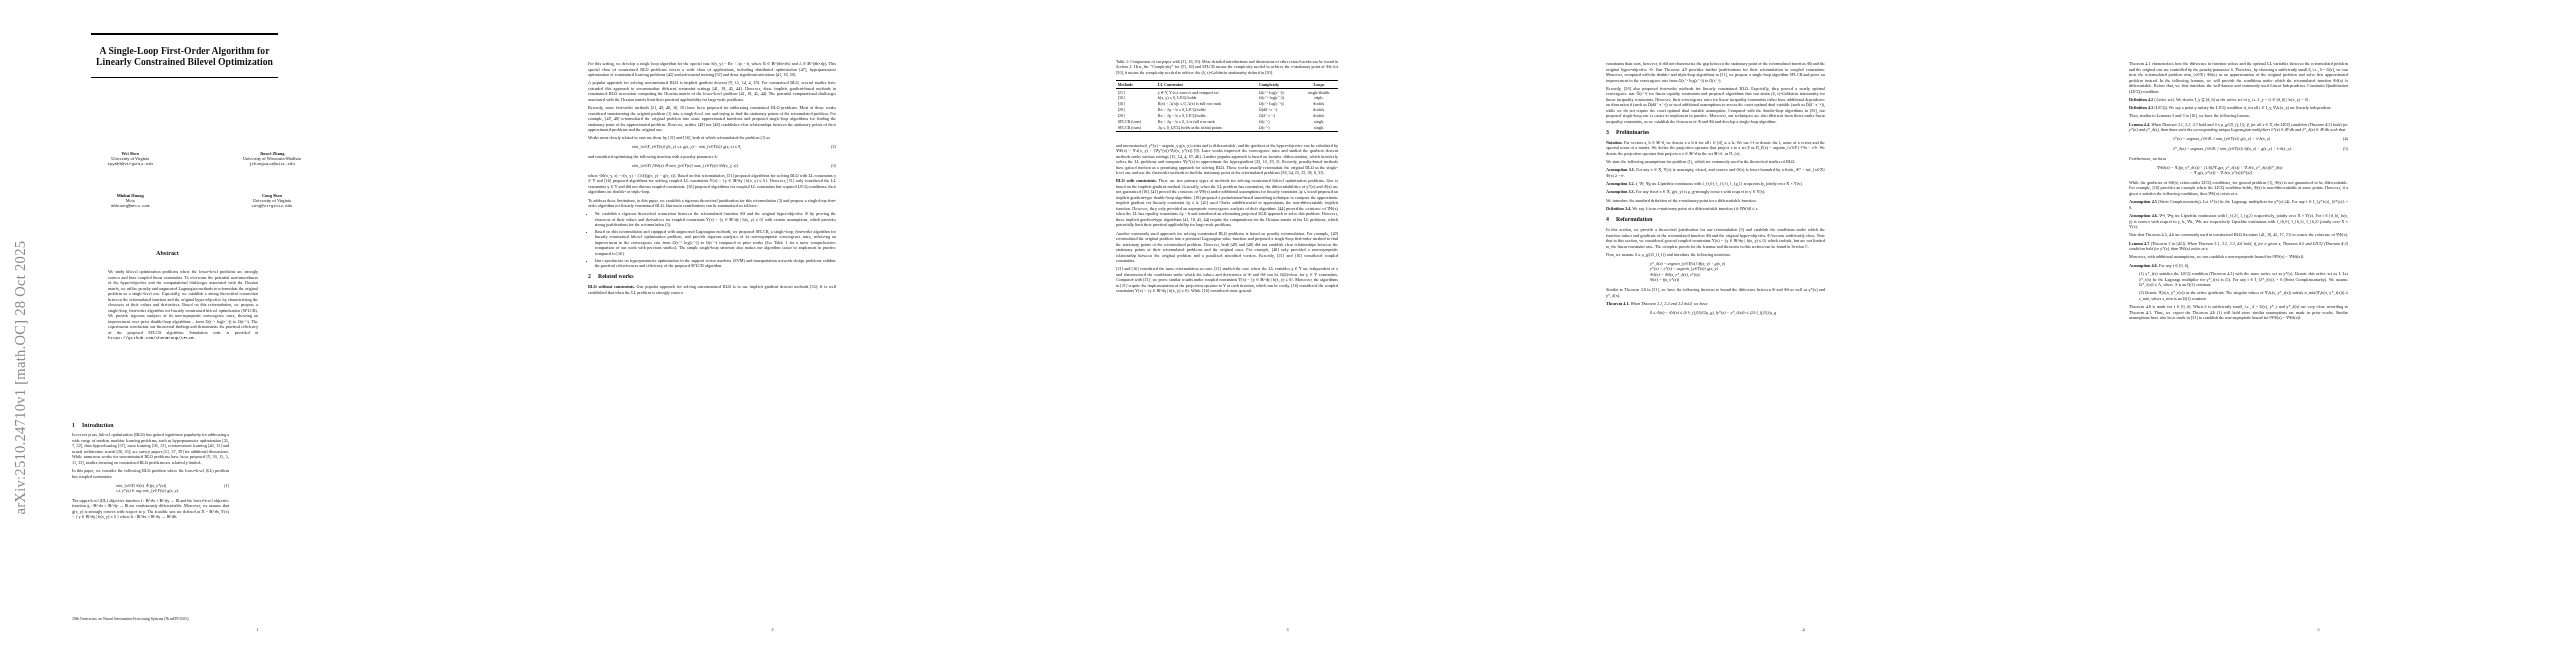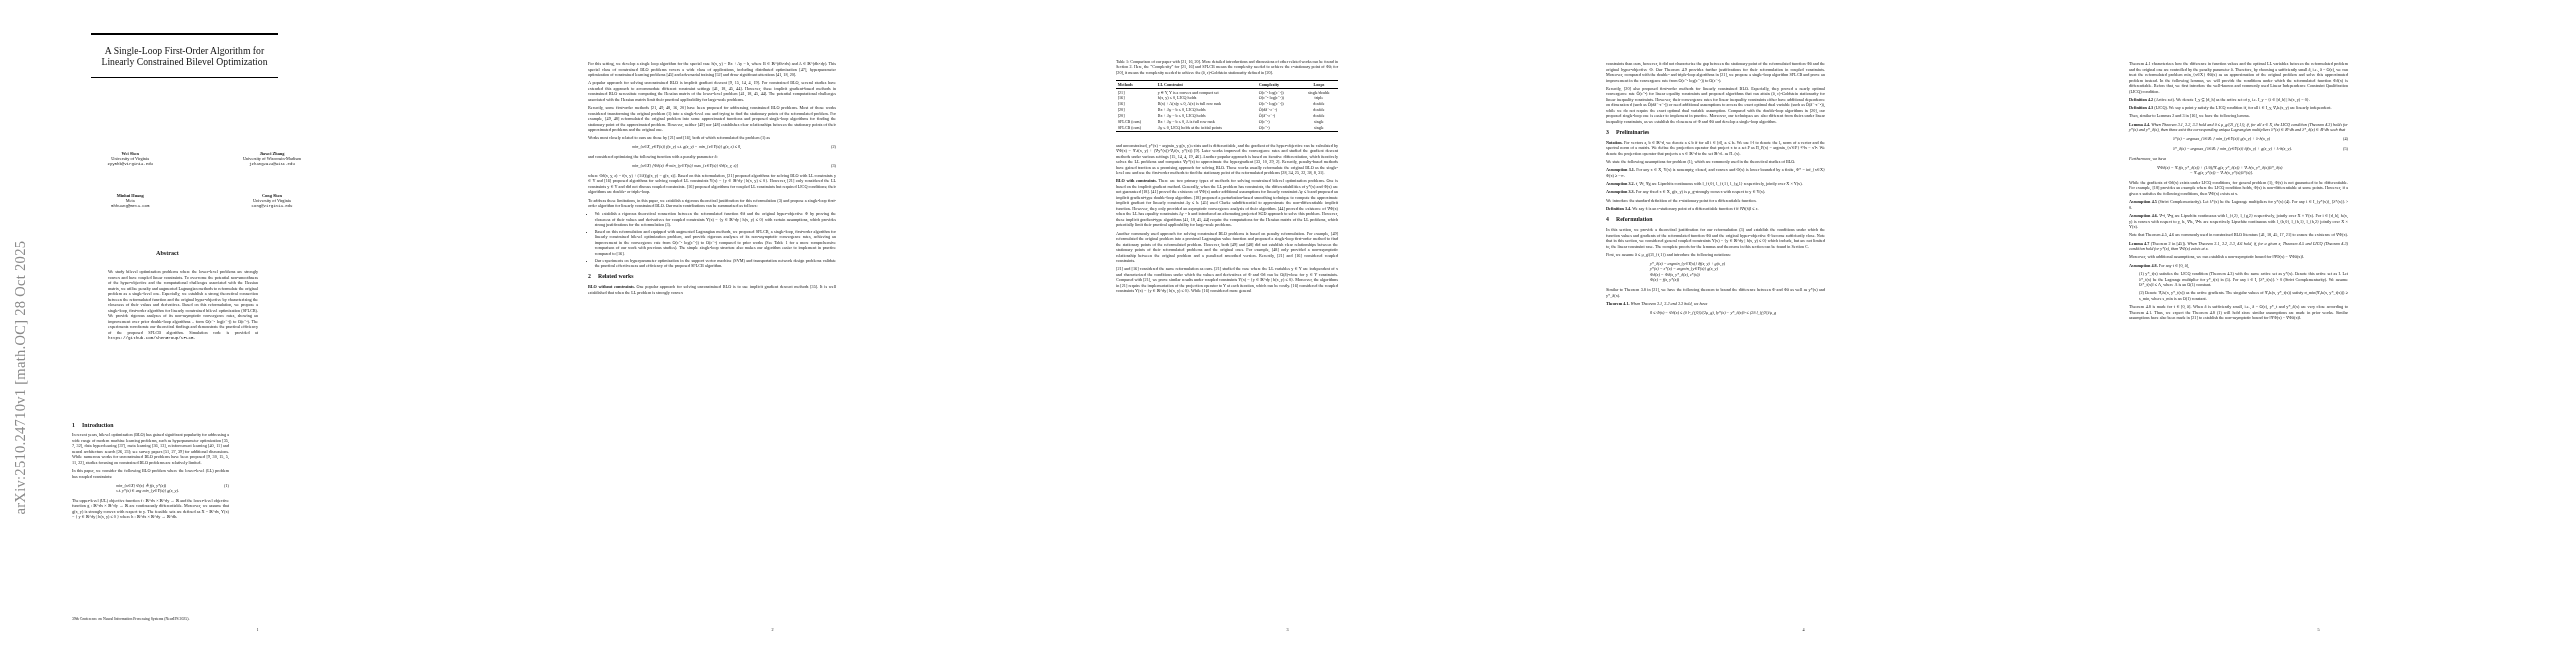--- a/index.html
+++ b/index.html
@@ -11,21 +11,21 @@
   .p2 .col{left:73px;width:248px;}
   .p3 .col{left:86px;width:222px;}
   .p4 .col{left:60px;width:219px;}
   .p5 .col{left:68px;width:219px;}
   p{margin:0 0 2.8px 0;}
   .arxiv{position:absolute;left:3.3px;top:56px;width:22px;height:456px;}
   .arxiv span{position:absolute;left:-211px;top:222px;width:456px;transform:rotate(-90deg);font-size:14.5px;color:#8a8a8a;white-space:nowrap;letter-spacing:0.3px;}
   .title-block{position:absolute;left:91px;top:33px;width:187px;}
   .rule-thick{border-top:2.2px solid #000;margin-bottom:10px;}
   .rule-thin{border-top:0.6px solid #000;margin-top:10px;}
-  .title{font-weight:normal;font-size:9.7px;line-height:11px;text-align:center;}
+  .title{font-weight:bold;font-size:9.7px;line-height:11px;text-align:center;}
   .authors{position:absolute;left:83px;top:151px;width:211px;}
   .author{position:absolute;text-align:center;font-size:4.3px;line-height:5.3px;width:100px;}
   .author .n{font-weight:bold;}
   .author .e{font-family:"Liberation Mono","DejaVu Sans Mono",monospace;font-size:4px;}
   .abs-h{position:absolute;left:156px;top:250px;font-weight:bold;font-size:6.1px;}
   .abs{position:absolute;left:108px;top:269px;width:150px;font-size:4.2px;line-height:5.5px;text-align:justify;}
   .mono{font-family:"Liberation Mono","DejaVu Sans Mono",monospace;}
   h2{font-size:5.8px;margin:5.6px 0 4.4px 0;font-weight:bold;}
   h2 .num{display:inline-block;width:10px;}
   .eq{display:flex;justify-content:space-between;margin:3.3px 0 4.4px 0;font-style:italic;padding-left:44px;}

